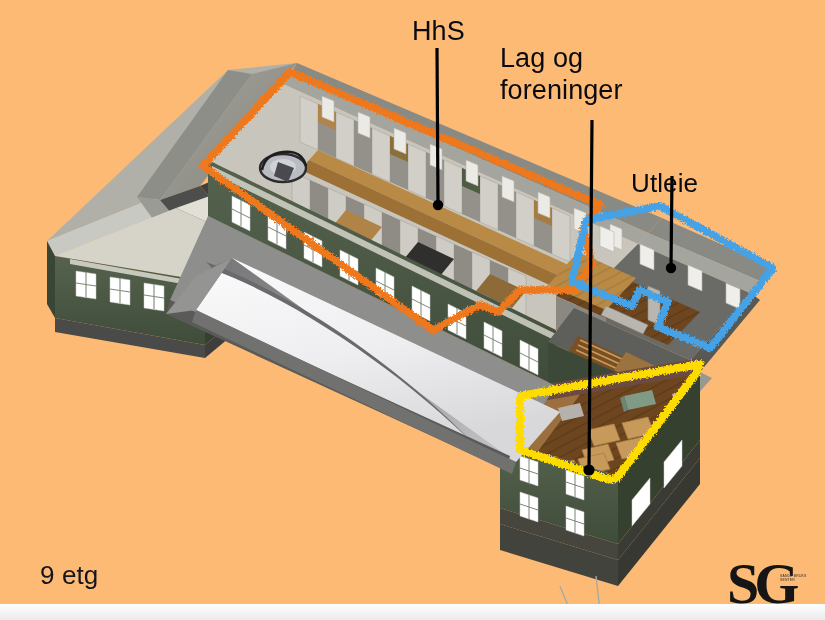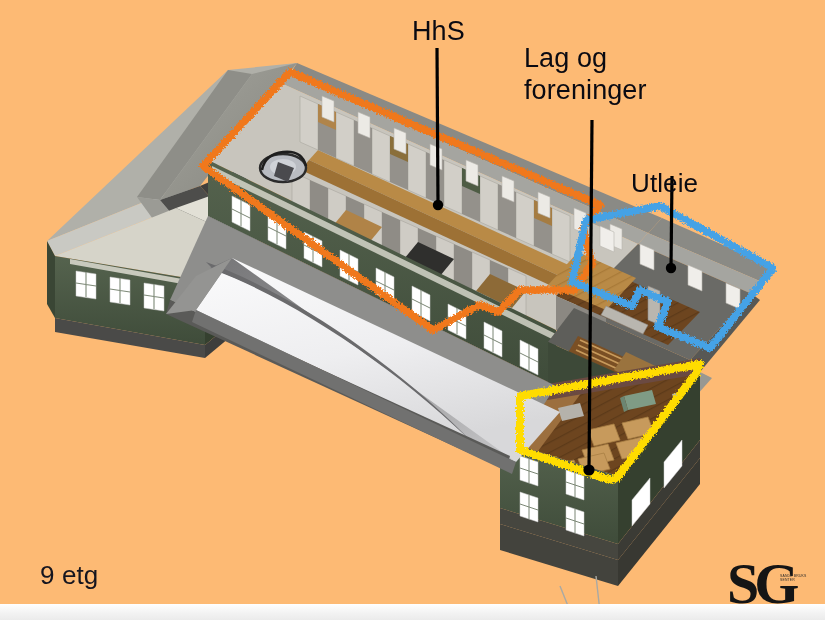--- a/index.html
+++ b/index.html
@@ -1,21 +1,21 @@
 <!DOCTYPE html>
 <html><head>
 <meta charset="utf-8">
 <style>
   html,body{margin:0;padding:0;background:#ffffff;}
   body{width:825px;height:620px;overflow:hidden;font-family:"Liberation Sans",sans-serif;}
   #slide{position:relative;width:825px;height:620px;background:#fdba74;overflow:hidden;}
   #scene{position:absolute;inset:0;}
   .lbl{position:absolute;color:#0a0a12;font-family:"Liberation Sans",sans-serif;font-weight:400;line-height:1.18;white-space:pre;letter-spacing:.1px;}
   #lbl-hhs{left:412px;top:16px;font-size:27px;}
-  #lbl-lag{left:524px;top:43px;font-size:27px;}
+  #lbl-lag{left:500px;top:43px;font-size:27px;}
   #lbl-utleie{left:631px;top:140px;font-size:26px;margin-top:28px;}
   #lbl-etg{left:40px;top:560px;font-size:26px;color:#15151f;}
   #footerbar{position:absolute;left:0;bottom:0;width:825px;height:16px;
     background:linear-gradient(180deg,#ffffff 0%,#f3f3f3 55%,#ebebeb 100%);}
   #logo{position:absolute;right:6px;bottom:8px;width:92px;height:56px;}
   #logo .sgtxt{position:absolute;left:0;top:-6px;font-family:"Liberation Serif",serif;
     font-size:58px;font-weight:700;color:#151515;letter-spacing:-5px;}
   #logo .sgsub{position:absolute;left:53px;top:18px;font-size:3.4px;line-height:4.2px;
     color:#2a2a2a;letter-spacing:.2px;width:34px;}
 </style>

